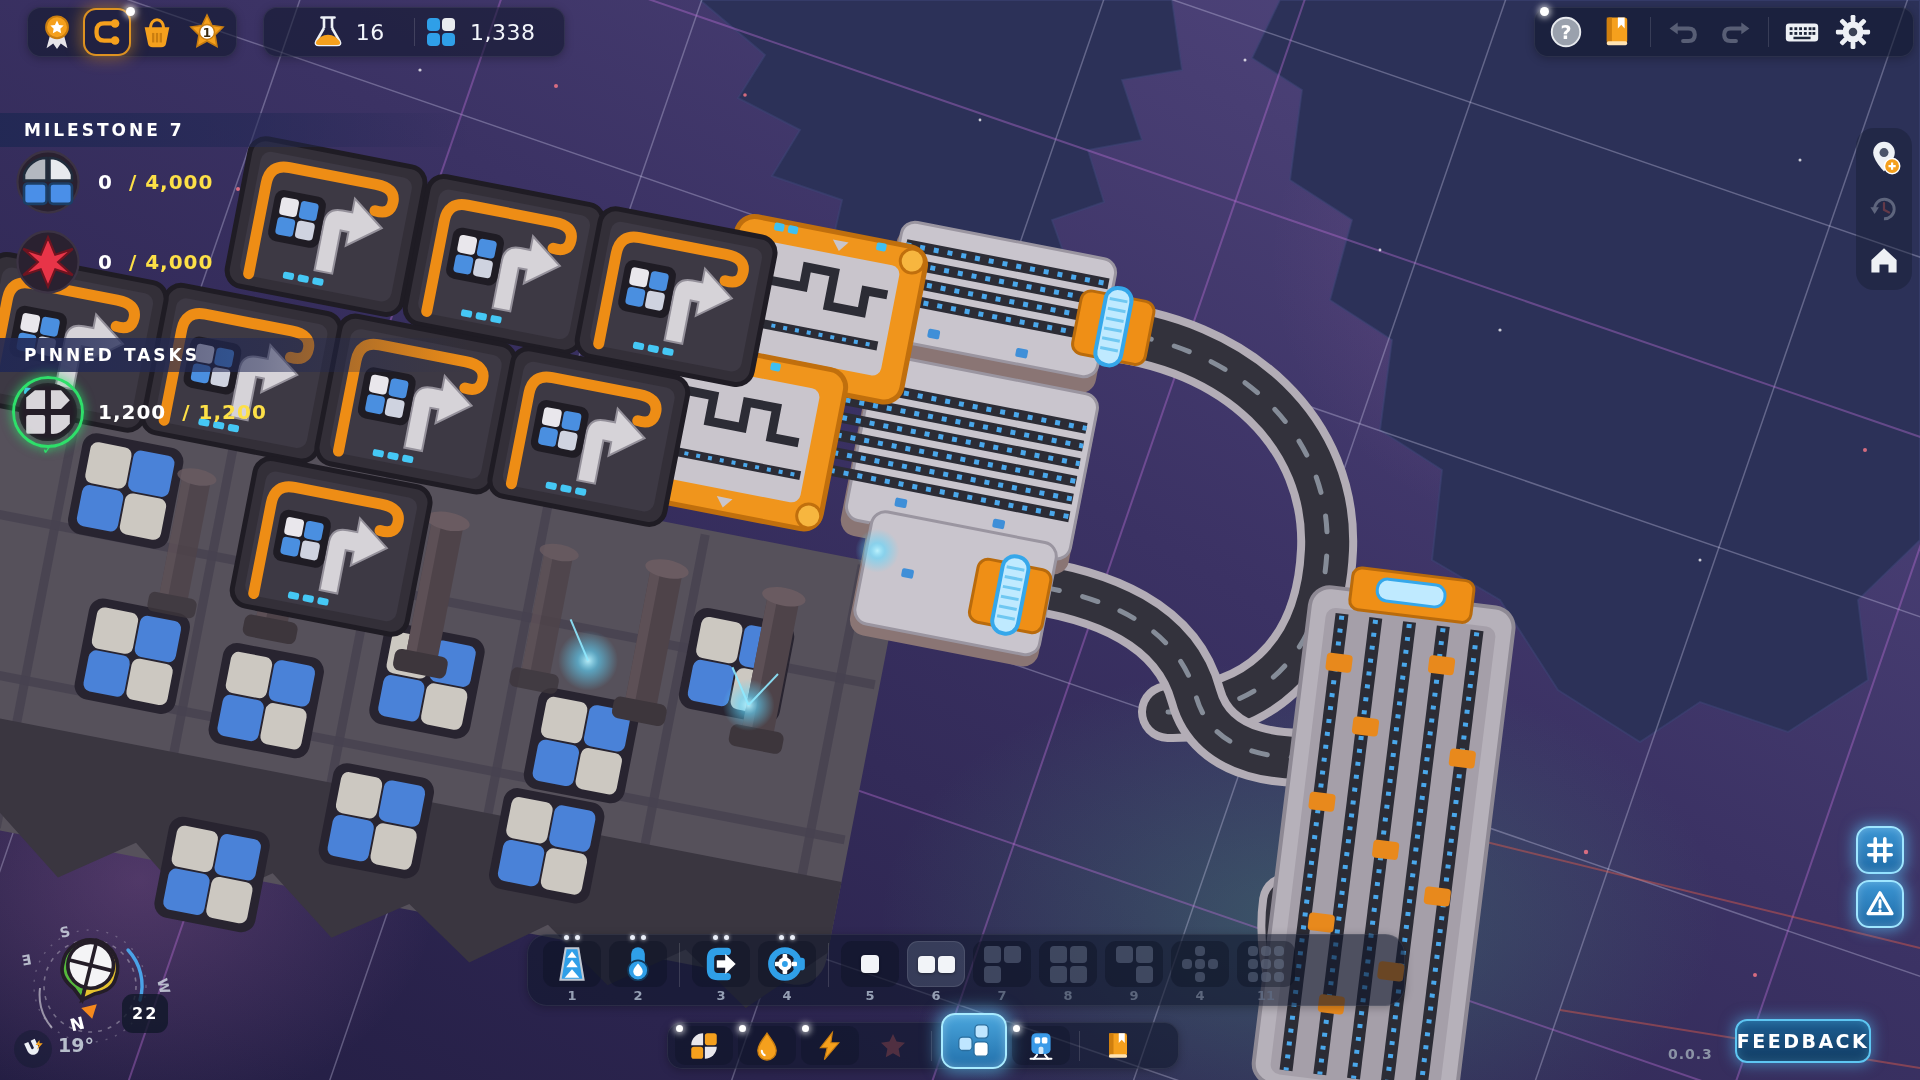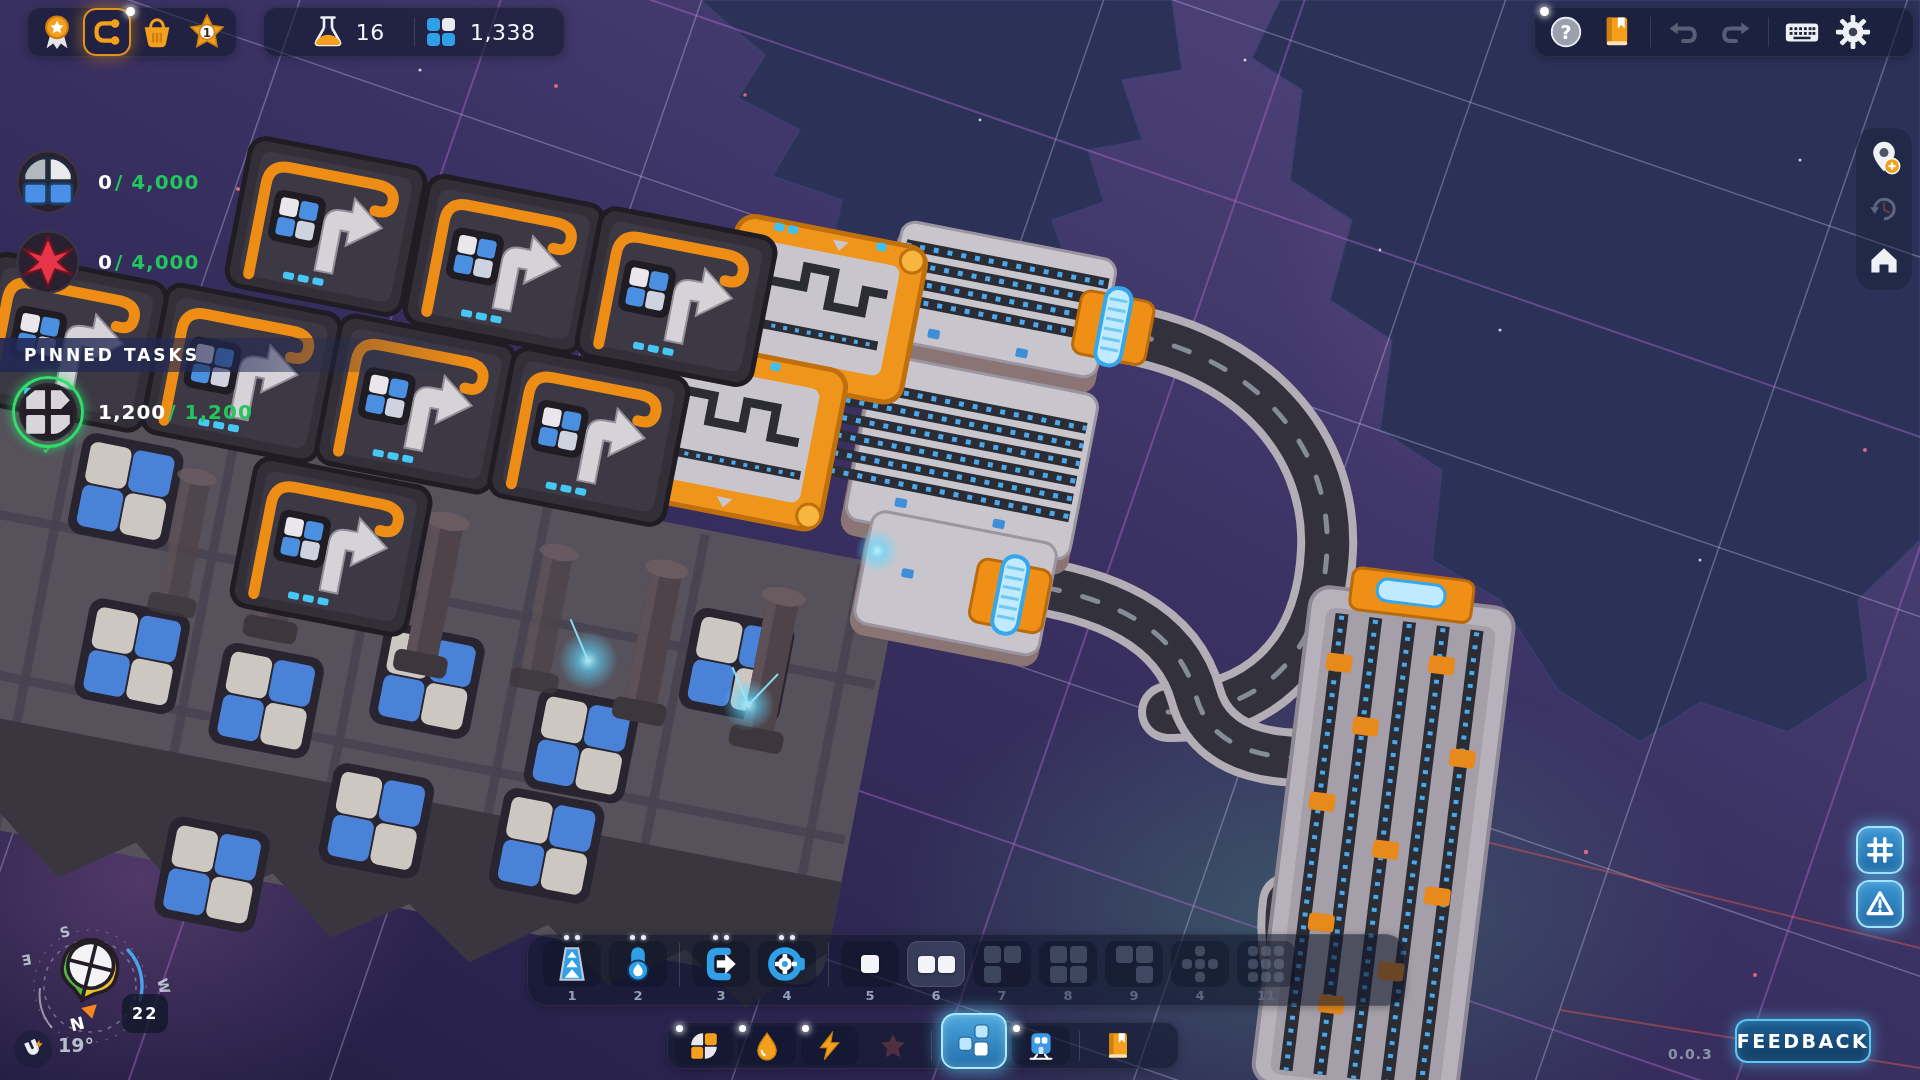--- a/index.html
+++ b/index.html
@@ -32,21 +32,21 @@
   .icon-btn.dim svg { opacity:.35; }
 
   
   .hdr-band { position:absolute; left:0; height:34px; width:470px; display:flex; align-items:center;
     padding-left:24px; background:linear-gradient(90deg, rgba(33,40,84,.92) 0%, rgba(33,40,84,.55) 55%, rgba(33,40,84,0) 100%); }
   .hdr-band span { color:#fff; font-size:17px; font-weight:700; letter-spacing:3px; }
   .goal-row { position:absolute; left:16px; display:flex; align-items:center; gap:18px; }
   .goal-icon { position:relative; width:64px; height:64px; }
   .goal-val { font-size:20px; letter-spacing:1px; }
   .goal-val .cur { color:#fff; font-weight:700; }
-  .goal-val .rest { color:#22c55e; font-weight:600; margin-left:2px; }
+  .goal-val .rest { color:#fde047; font-weight:600; margin-left:16px; }
   .ring-done { position:absolute; inset:-4px; border-radius:50%; border:3px solid #2ee06a;
     box-shadow:0 0 10px 2px rgba(46,224,106,.55), inset 0 0 8px rgba(46,224,106,.4); }
   .done-check { position:absolute; left:50%; bottom:-14px; transform:translateX(-50%);
     color:#2ee06a; font-size:15px; font-weight:700; text-shadow:0 0 6px rgba(46,224,106,.8); }
 
   
   .side-panel { left:1856px; top:128px; width:56px; height:162px; border-radius:18px;
     background:rgba(18,26,46,.38); display:flex; flex-direction:column; align-items:center;
     justify-content:space-between; padding:8px 0; position:absolute; }
   .glow-btn { position:absolute; width:48px; height:48px; border-radius:13px; cursor:pointer;
@@ -523,20 +523,23 @@
         <rect x="17.5" y="30" width="5" height="8" rx="1.5" transform="rotate(45 20 20)"></rect>
         <rect x="2" y="17.5" width="8" height="5" rx="1.5" transform="rotate(45 20 20)"></rect>
         <rect x="30" y="17.5" width="8" height="5" rx="1.5" transform="rotate(45 20 20)"></rect>
         <circle cx="20" cy="20" r="11"></circle>
       </g>
       <circle cx="20" cy="20" r="4.5" fill="#3a4154"></circle>
     </svg>
   </div>
 </div>
 
+<div class="hdr-band" style="top:113px;">
+  <span><span>MILESTONE</span>&nbsp;<span>7</span></span>
+</div>
 <div class="goal-row" style="top:150px;">
   <div class="goal-icon">
     <svg width="64" height="64" viewBox="0 0 44 44">
       <circle cx="22" cy="22" r="21" fill="#2a2130" stroke="#3c3344" stroke-width="1.5"></circle>
       <path d="M21 21 H5.5 V17 A16 16 0 0 1 21 5.5 Z" fill="#b3b8c0" stroke="#202c3c" stroke-width="1.8"></path>
       <path d="M23 21 H38.5 V17 A16 16 0 0 0 23 5.5 Z" fill="#e8eaee" stroke="#202c3c" stroke-width="1.8"></path>
       <rect x="5.5" y="23" width="15.5" height="14" rx="2.5" fill="#4a8fe8" stroke="#1c3f66" stroke-width="1.8"></rect>
       <rect x="23" y="23" width="15.5" height="14" rx="2.5" fill="#4a8fe8" stroke="#1c3f66" stroke-width="1.8"></rect>
     </svg>
   </div>

